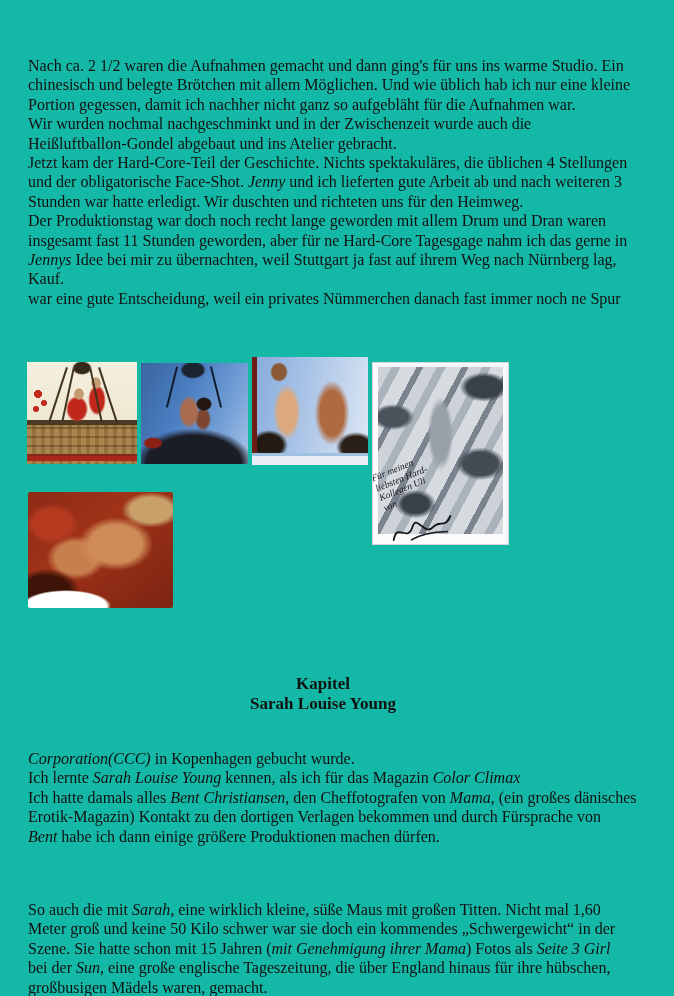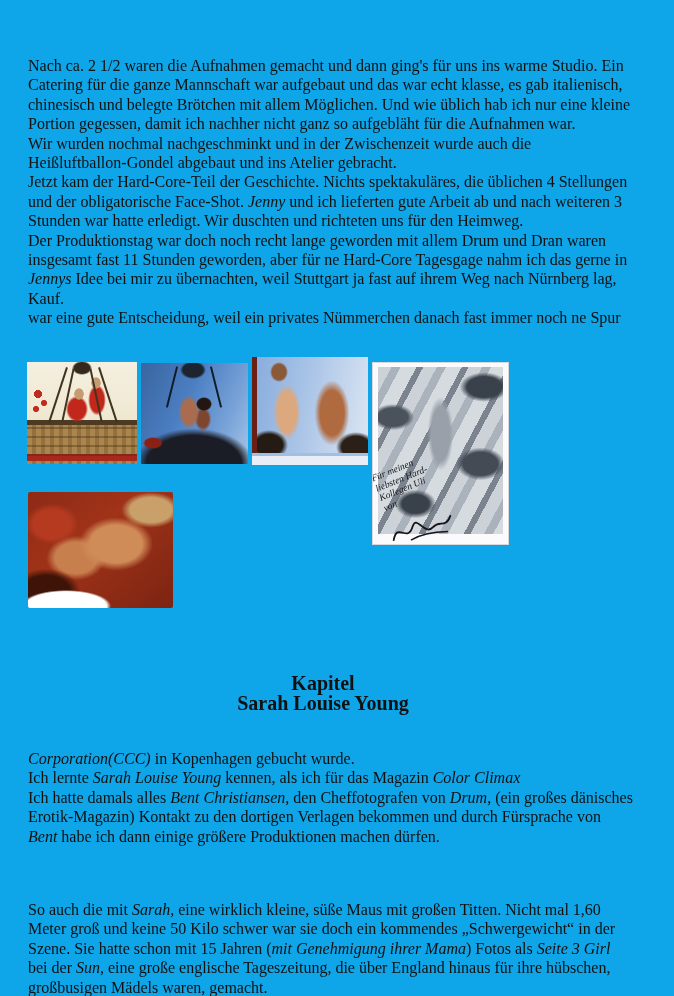--- a/index.html
+++ b/index.html
@@ -1,35 +1,35 @@
 <!DOCTYPE html>
 <html><head>
 <meta charset="utf-8">
 <style>
   html,body { margin:0; padding:0; background:#ffffff; }
   .page {
     position:relative; width:674px; height:996px; margin:0 auto;
-    background:#0ea5e9; overflow:hidden;
+    background:#14b8a6; overflow:hidden;
     font-family:"Liberation Serif","DejaVu Serif",serif;
     color:#111111;
   }
 
   
   .tblock {
     position:absolute; left:28px;
     font-size:16px; line-height:19.4px; white-space:nowrap;
   }
   .tblock .line span.it { font-style:italic; }
   #blockA { top:56px; }
   #blockC { top:749px; }
   #blockD { top:900px; }
 
   .heading {
     position:absolute; left:28px; top:674px; width:590px;
-    text-align:center; font-weight:bold; font-size:20px; line-height:19.6px;
+    text-align:center; font-weight:bold; font-size:17px; line-height:19.6px;
   }
 
   
   .photo { position:absolute; overflow:hidden; }
   .pole { position:absolute; width:2px; background:#42331f; }
 
   #photo1 { left:27px; top:362px; width:110px; height:102px;
     background:
       radial-gradient(circle 4px at 11px 32px, #c12a1e 96%, rgba(0,0,0,0)),
       radial-gradient(circle 3px at 17px 41px, #c12a1e 96%, rgba(0,0,0,0)),
@@ -103,21 +103,20 @@
       linear-gradient(140deg, #8e2a16 0%, #a03318 40%, #7c2412 100%);
   }
 </style>
 </head>
 <body>
 
 <div class="page">
 
   <section class="tblock" id="blockA">
       <div class="line"><span>Nach ca. 2 1/2 waren die Aufnahmen gemacht und dann ging's für uns ins warme Studio. Ein</span></div>
-      <div class="line"><span>Catering für die ganze Mannschaft war aufgebaut und das war echt klasse, es gab italienisch,</span></div>
       <div class="line"><span>chinesisch und belegte Brötchen mit allem Möglichen. Und wie üblich hab ich nur eine kleine</span></div>
       <div class="line"><span>Portion gegessen, damit ich nachher nicht ganz so aufgebläht für die Aufnahmen war.</span></div>
       <div class="line"><span>Wir wurden nochmal nachgeschminkt und in der Zwischenzeit wurde auch die</span></div>
       <div class="line"><span>Heißluftballon-Gondel abgebaut und ins Atelier gebracht.</span></div>
       <div class="line"><span>Jetzt kam der Hard-Core-Teil der Geschichte. Nichts spektakuläres, die üblichen 4 Stellungen</span></div>
       <div class="line"><span>und der obligatorische Face-Shot. </span><span class="it">Jenny</span><span> und ich lieferten gute Arbeit ab und nach weiteren 3</span></div>
       <div class="line"><span>Stunden war hatte erledigt. Wir duschten und richteten uns für den Heimweg.</span></div>
       <div class="line"><span>Der Produktionstag war doch noch recht lange geworden mit allem Drum und Dran waren</span></div>
       <div class="line"><span>insgesamt fast 11 Stunden geworden, aber für ne Hard-Core Tagesgage nahm ich das gerne in</span></div>
       <div class="line"><span class="it">Jennys</span><span> Idee bei mir zu übernachten, weil Stuttgart ja fast auf ihrem Weg nach Nürnberg lag,</span></div>
@@ -156,21 +155,21 @@
   <div class="photo" id="photo5"></div>
 
   <div class="heading">
     <div>Kapitel</div>
     <div>Sarah Louise Young</div>
   </div>
 
   <section class="tblock" id="blockC">
       <div class="line"><span class="it">Corporation(CCC)</span><span> in Kopenhagen gebucht wurde.</span></div>
       <div class="line"><span>Ich lernte </span><span class="it">Sarah Louise Young</span><span> kennen, als ich für das Magazin </span><span class="it">Color Climax</span></div>
-      <div class="line"><span>Ich hatte damals alles </span><span class="it">Bent Christiansen</span><span>, den Cheffotografen von </span><span class="it">Drum</span><span>, (ein großes dänisches</span></div>
+      <div class="line"><span>Ich hatte damals alles </span><span class="it">Bent Christiansen</span><span>, den Cheffotografen von </span><span class="it">Mama</span><span>, (ein großes dänisches</span></div>
       <div class="line"><span>Erotik-Magazin) Kontakt zu den dortigen Verlagen bekommen und durch Fürsprache von</span></div>
       <div class="line"><span class="it">Bent</span><span> habe ich dann einige größere Produktionen machen dürfen.</span></div>
     </section>
 
   <section class="tblock" id="blockD">
       <div class="line"><span>So auch die mit </span><span class="it">Sarah</span><span>, eine wirklich kleine, süße Maus mit großen Titten. Nicht mal 1,60</span></div>
       <div class="line"><span>Meter groß und keine 50 Kilo schwer war sie doch ein kommendes „Schwergewicht“ in der</span></div>
       <div class="line"><span>Szene. Sie hatte schon mit 15 Jahren (</span><span class="it">mit Genehmigung ihrer Mama</span><span>) Fotos als </span><span class="it">Seite 3 Girl</span></div>
       <div class="line"><span>bei der </span><span class="it">Sun</span><span>, eine große englische Tageszeitung, die über England hinaus für ihre hübschen,</span></div>
       <div class="line"><span>großbusigen Mädels waren, gemacht.</span></div>

